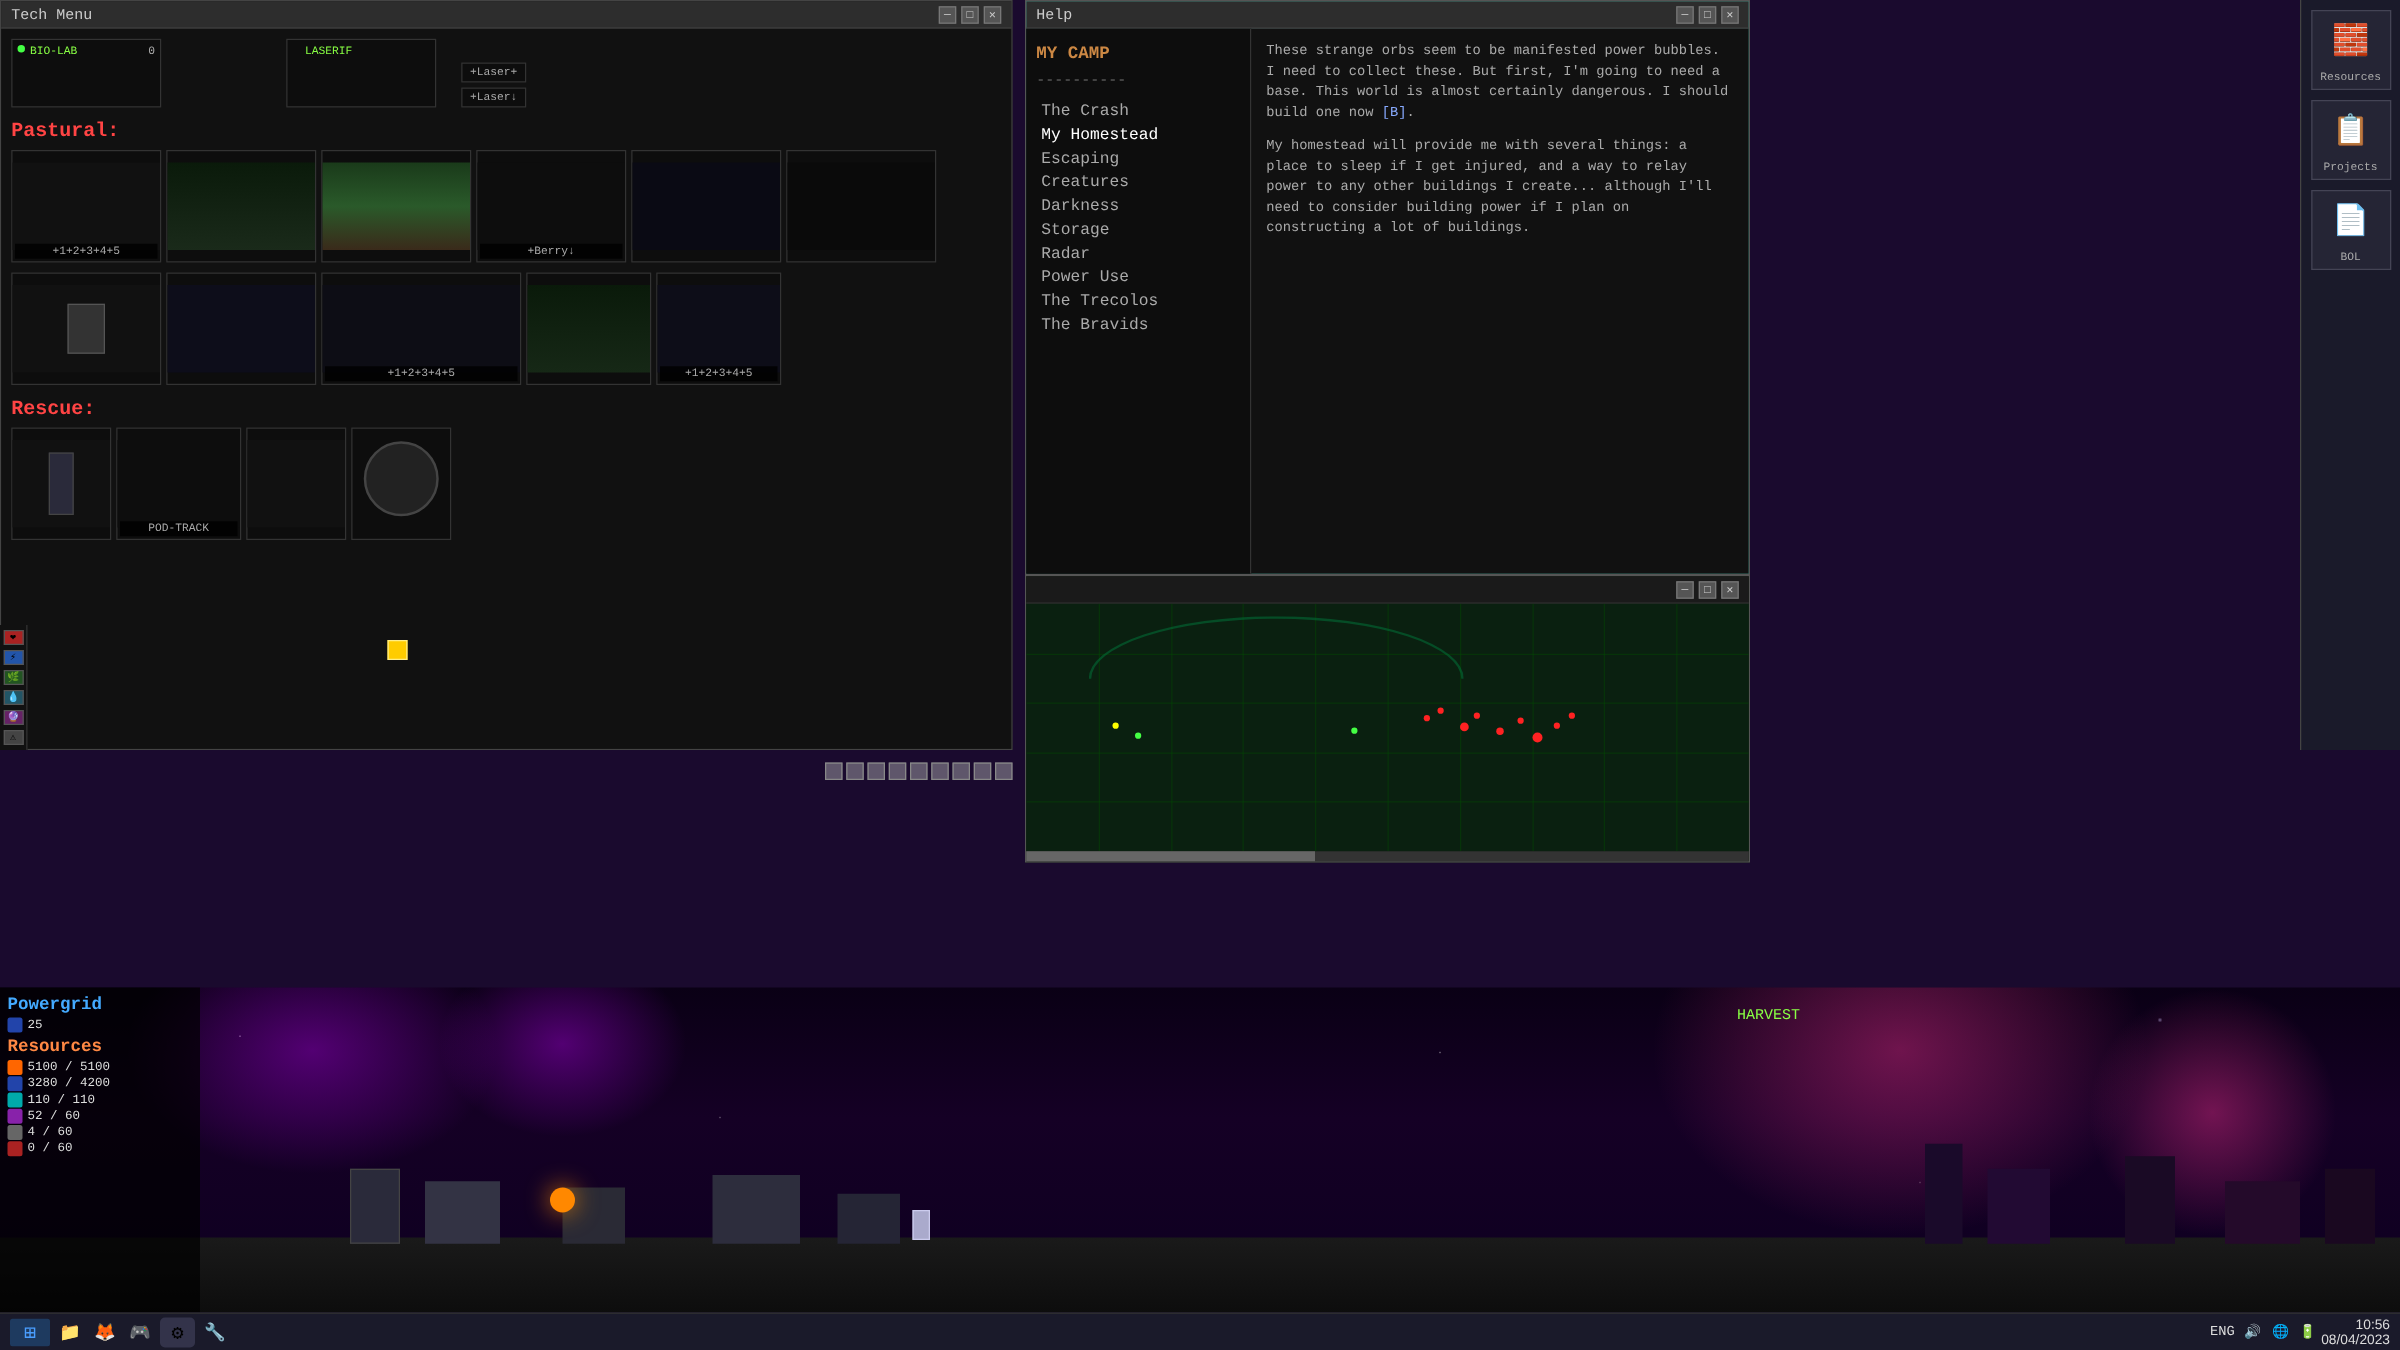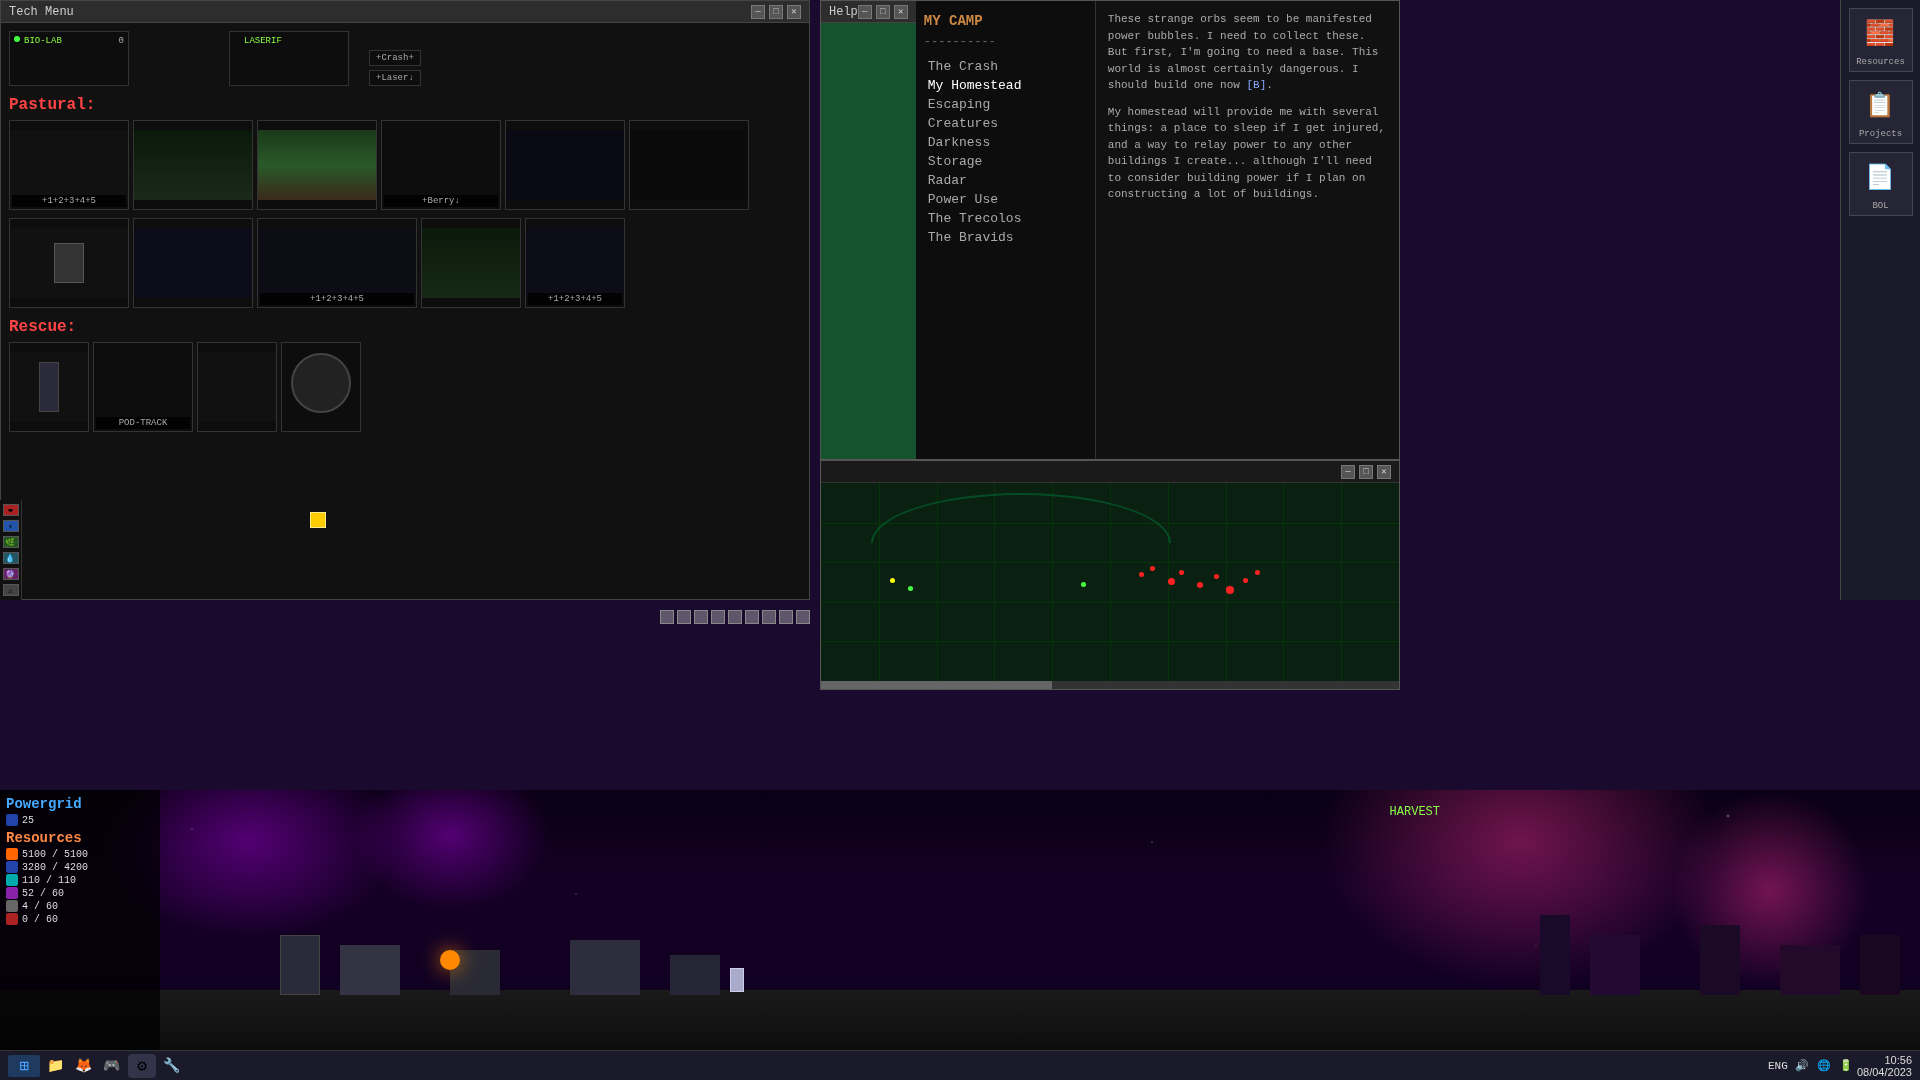--- a/index.html
+++ b/index.html
@@ -116,24 +116,24 @@
       cursor: pointer;
     }
 
     
     #help-window {
       position: absolute;
       top: 0;
       left: 820px;
       width: 580px;
       height: 460px;
-      background: #14532d;
+      background: #5eead4;
       border: 1px solid #555;
       display: flex;
-      flex-direction: row;
+      flex-direction: column;
     }
     #help-titlebar {
       background: #2d2d2d;
       height: 22px;
       display: flex;
       align-items: center;
       padding: 0 8px;
       justify-content: space-between;
       border-bottom: 1px solid #444;
     }
@@ -502,21 +502,21 @@
       <div class="tech-top-item">
         <div class="green-dot"></div>
         <span class="item-name">BIO-LAB</span>
         <span class="item-count">0</span>
       </div>
       <div style="width:60px;height:30px;"></div>
       <div class="tech-top-item">
         <span class="item-name">LASERIF</span>
       </div>
       <div style="display:flex;flex-direction:column;gap:4px;">
-        <div class="top-item">+Crash+</div>
+        <div class="top-item">+Laser+</div>
         <div class="top-item">+Laser↓</div>
       </div>
     </div>
 
     <div class="category-label">Pastural:</div>
     <div class="item-grid">
       <div class="tech-item">
         <div class="tech-item-icon icon-dark" style="width:100%;height:70px;background:#111;"></div>
         <div class="tech-item-label">+1+2+3+4+5</div>
       </div>

